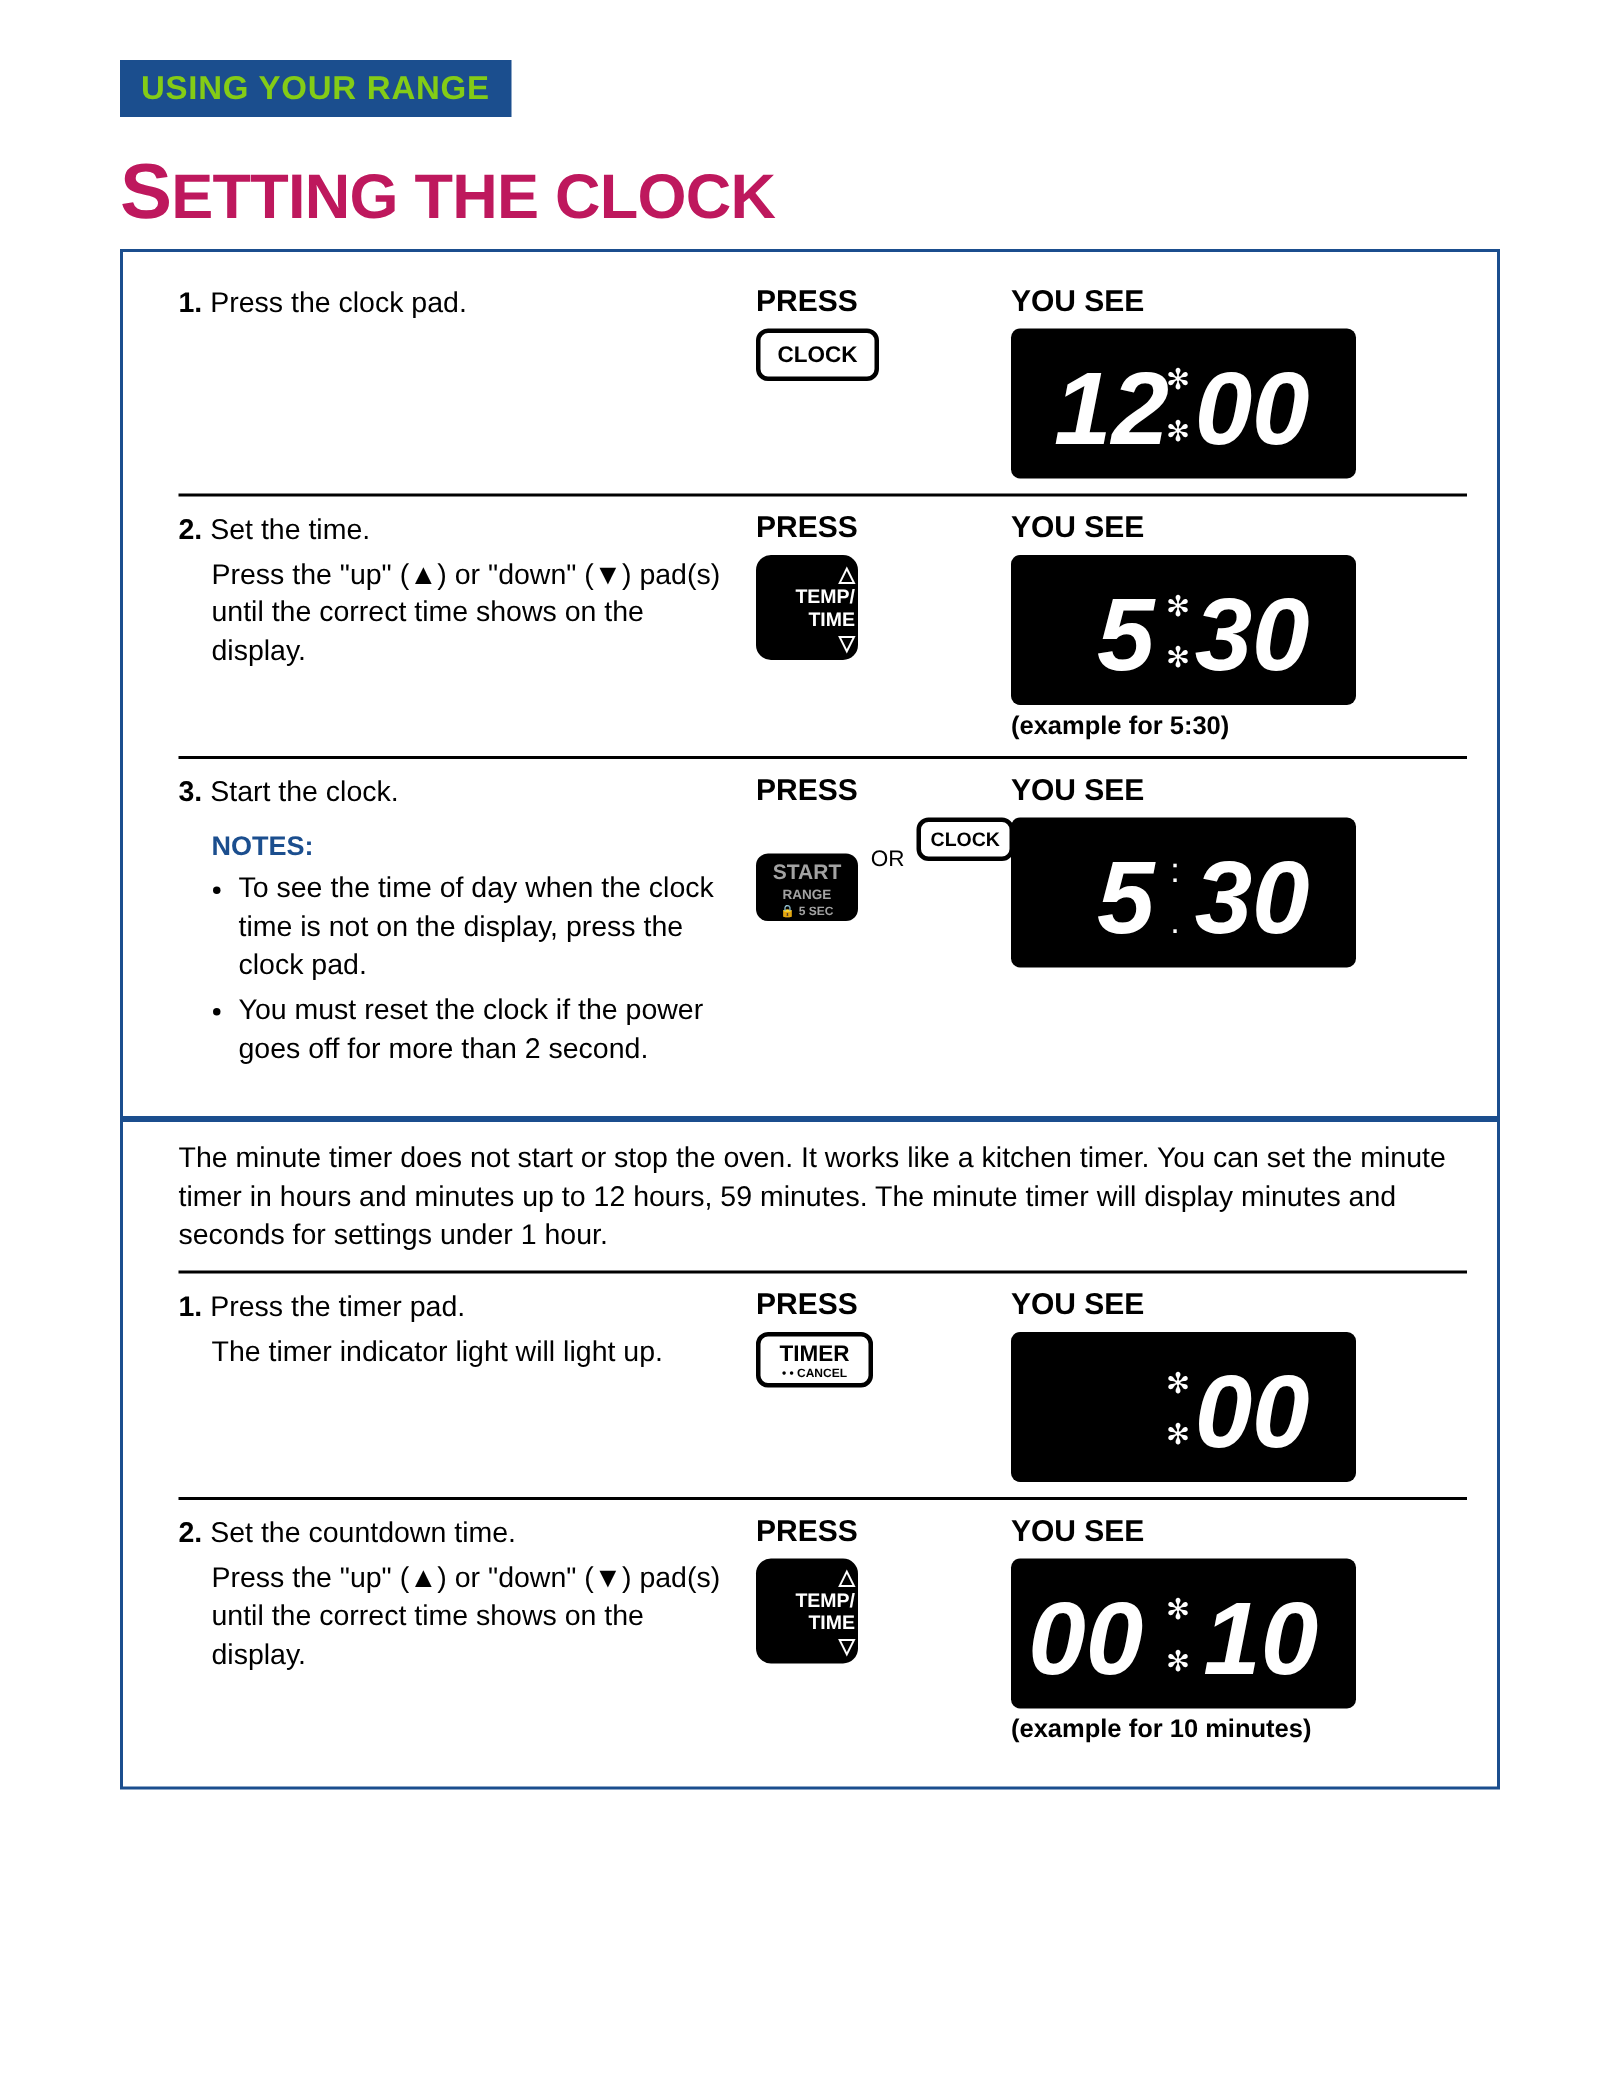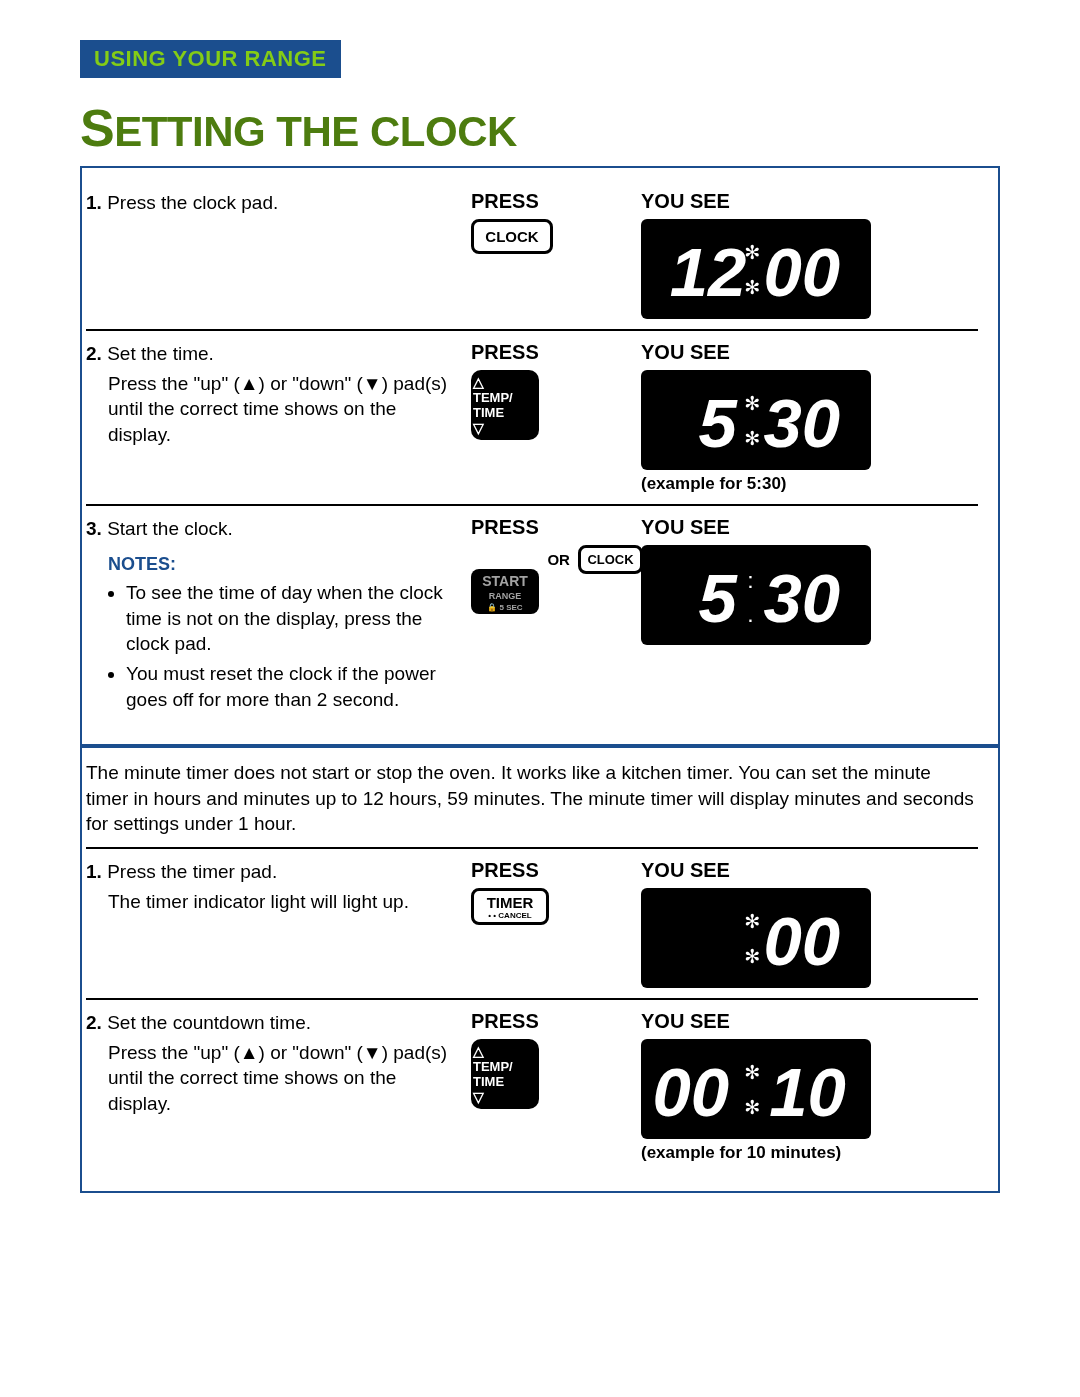--- a/index.html
+++ b/index.html
@@ -16,34 +16,34 @@
   .header-bar {
     background: #1b4e8e;
     color: #84cc16;
     font-weight: bold;
     font-size: 22px;
     padding: 6px 14px;
     display: inline-block;
     letter-spacing: 0.5px;
   }
   .section-title {
-    color: #4d7c0f;
+    color: #be185d;
     font-weight: 900;
     font-size: 42px;
     margin: 20px 0 8px 0;
     text-transform: uppercase;
     letter-spacing: -0.5px;
     font-family: Arial, Helvetica, sans-serif;
   }
   .section-title .big {
     font-size: 52px;
   }
   .box {
     border: 2px solid #1b4e8e;
-    padding: 12px 20px 18px 4px;
+    padding: 12px 20px 18px 37px;
   }
   .row {
     display: grid;
     grid-template-columns: 375px 160px 1fr;
     gap: 10px;
     padding: 10px 0;
   }
   .row + .row { border-top: 2px solid #000; }
   .instr {
     font-size: 19px;
@@ -85,21 +85,21 @@
     padding: 6px 2px;
     font-weight: bold;
     font-size: 15px;
   }
   
   .btn-temp {
     background: #000;
     color: #fff;
     border-radius: 10px;
     width: 64px;
-    text-align: left;
+    text-align: right;
     padding: 4px 2px 4px 2px;
     font-weight: bold;
     font-size: 13px;
   }
   .btn-temp .arrow-up::before { content: "△"; font-size: 14px; display: block; }
   .btn-temp .arrow-down::before { content: "▽"; font-size: 14px; display: block; }
   
   .btn-start {
     background: #000;
     color: #a3a3a3;
@@ -111,23 +111,23 @@
     font-size: 14px;
     display: inline-block;
     vertical-align: top;
     margin-top: 24px;
   }
   .btn-start .sub1 { font-size: 9px; display: block; margin-top: 2px; }
   .btn-start .sub2 { font-size: 8px; display: block; margin-top: 2px; }
   .or-label {
     display: inline-block;
     vertical-align: top;
-    font-weight: bold;
+    font-weight: normal;
     font-size: 15px;
-    margin: 6px 4px 0 4px;
+    margin: 19px 4px 0 4px;
   }
   .btn-clock-inline {
     border: 3px solid #000;
     border-radius: 8px;
     background: #fff;
     display: inline-block;
     vertical-align: top;
     padding: 4px 6px;
     font-weight: bold;
     font-size: 13px;

